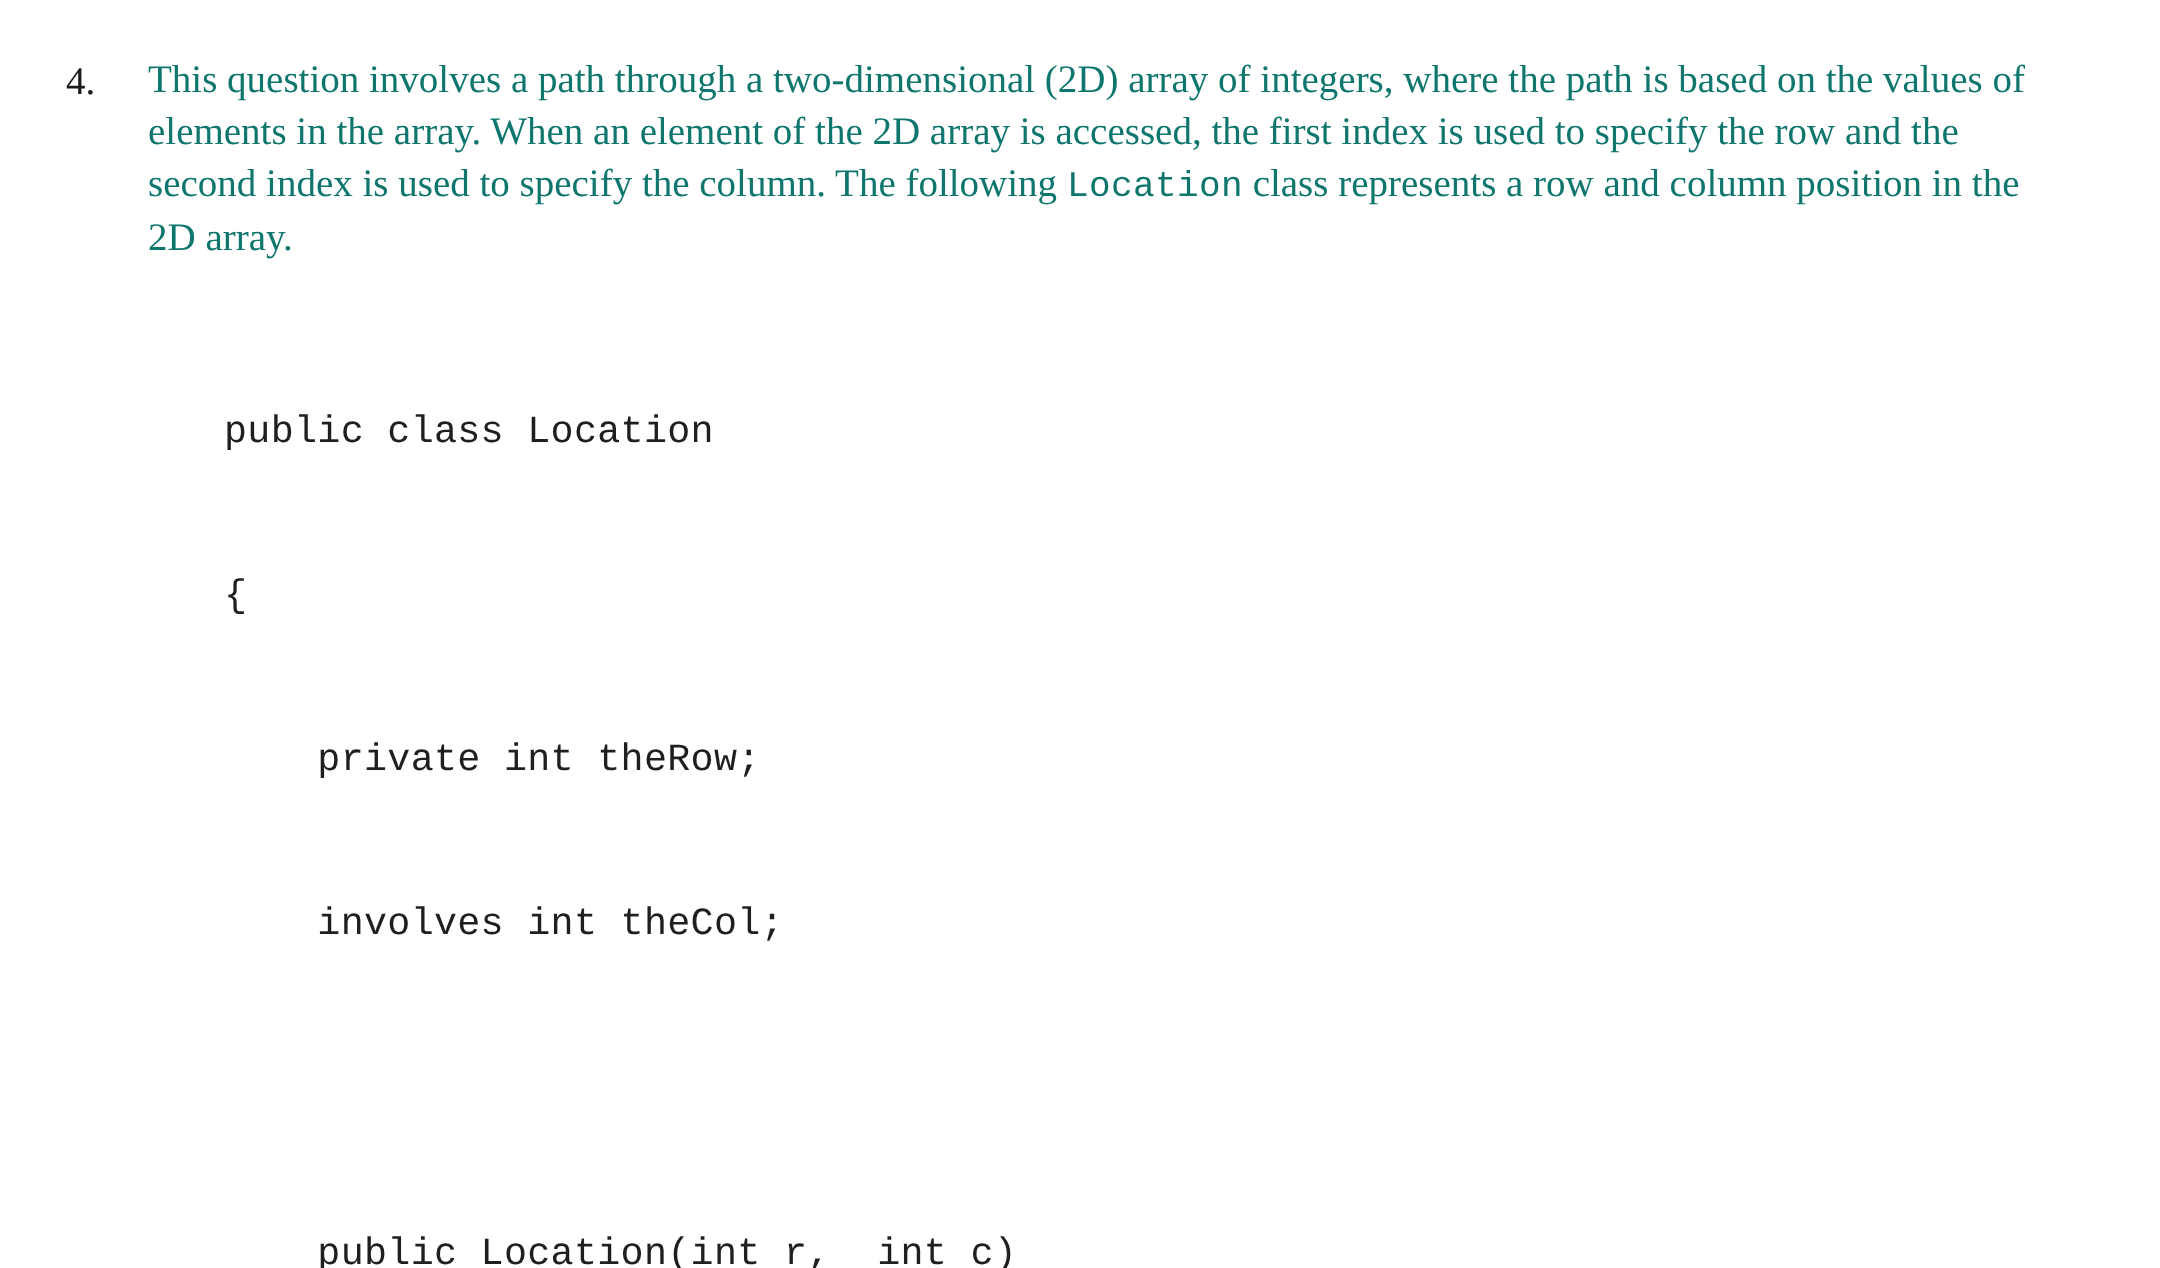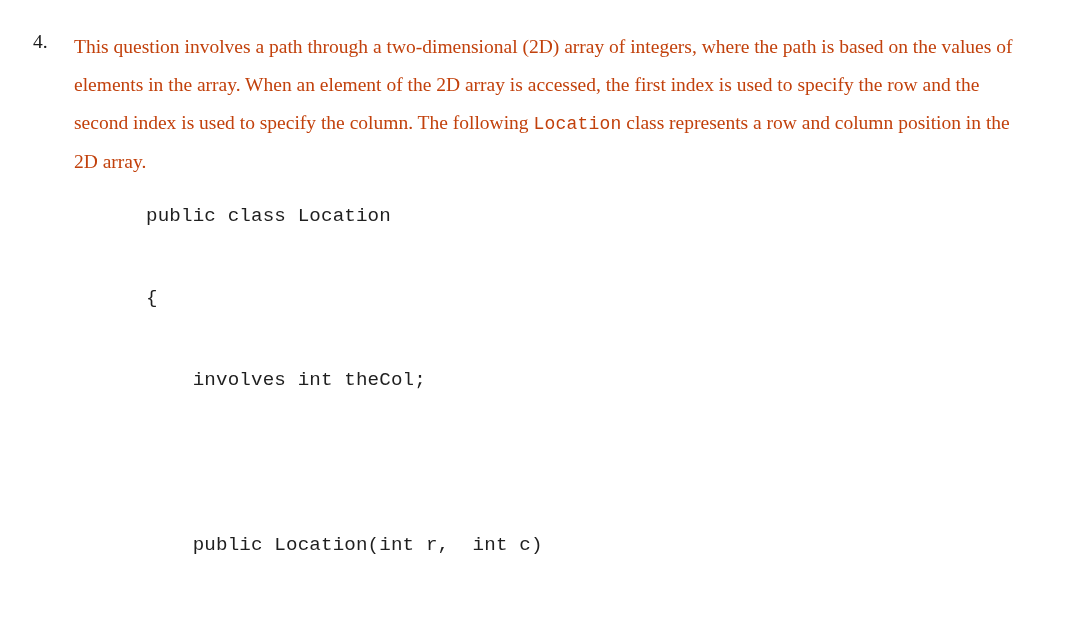--- a/index.html
+++ b/index.html
@@ -40,23 +40,23 @@
     width: 41px;
     font-size: 19.5px;
     line-height: 27px;
     color: #1a1a1a;
     font-family: "Liberation Serif", "DejaVu Serif", serif;
   }
 
   .q-body {
     flex: 1 1 auto;
     font-size: 19.5px;
-    line-height: 38px;
+    line-height: 26px;
     text-align: left;
-    color: #c2410c;
+    color: #0f766e;
   }
 
   .q-body .mono-inline {
     font-family: "Liberation Mono", "DejaVu Sans Mono", monospace;
     font-size: 18px;
     letter-spacing: 0.2px;
   }
 
   
   .code-block {
@@ -67,21 +67,20 @@
     font-size: 19.2px;
     line-height: 27.4px;
     white-space: pre;
     color: #1f1f1f;
     letter-spacing: 0.15px;
   }
 
   .code-line {
     white-space: pre;
     min-height: 27.4px;
-    margin-left: 34px;
   }
 
   .code-line.blank {
     height: 27.4px;
   }
 </style>
 </head>
 <body>
 
 <div class="page">
@@ -89,20 +88,21 @@
   <div class="question">
     <div class="q-number">4.</div>
     <div class="q-body">
       <span>This question involves a path through a two-dimensional (2D) array of integers, where the path is based on the values of elements in the array. When an element of the 2D array is accessed, the first index is used to specify the row and the second index is used to specify the column. The following </span><span class="mono-inline">Location</span><span> class represents a row and column position in the 2D array.</span>
     </div>
   </div>
 
   <div class="code-block">
     <div class="code-line">public class Location</div>
     <div class="code-line">{</div>
+    <div class="code-line">    private int theRow;</div>
     <div class="code-line">    involves int theCol;</div>
     <div class="code-line blank"></div>
     <div class="code-line">    public Location(int r,  int c)</div>
     
     
     
     
     
     
     

